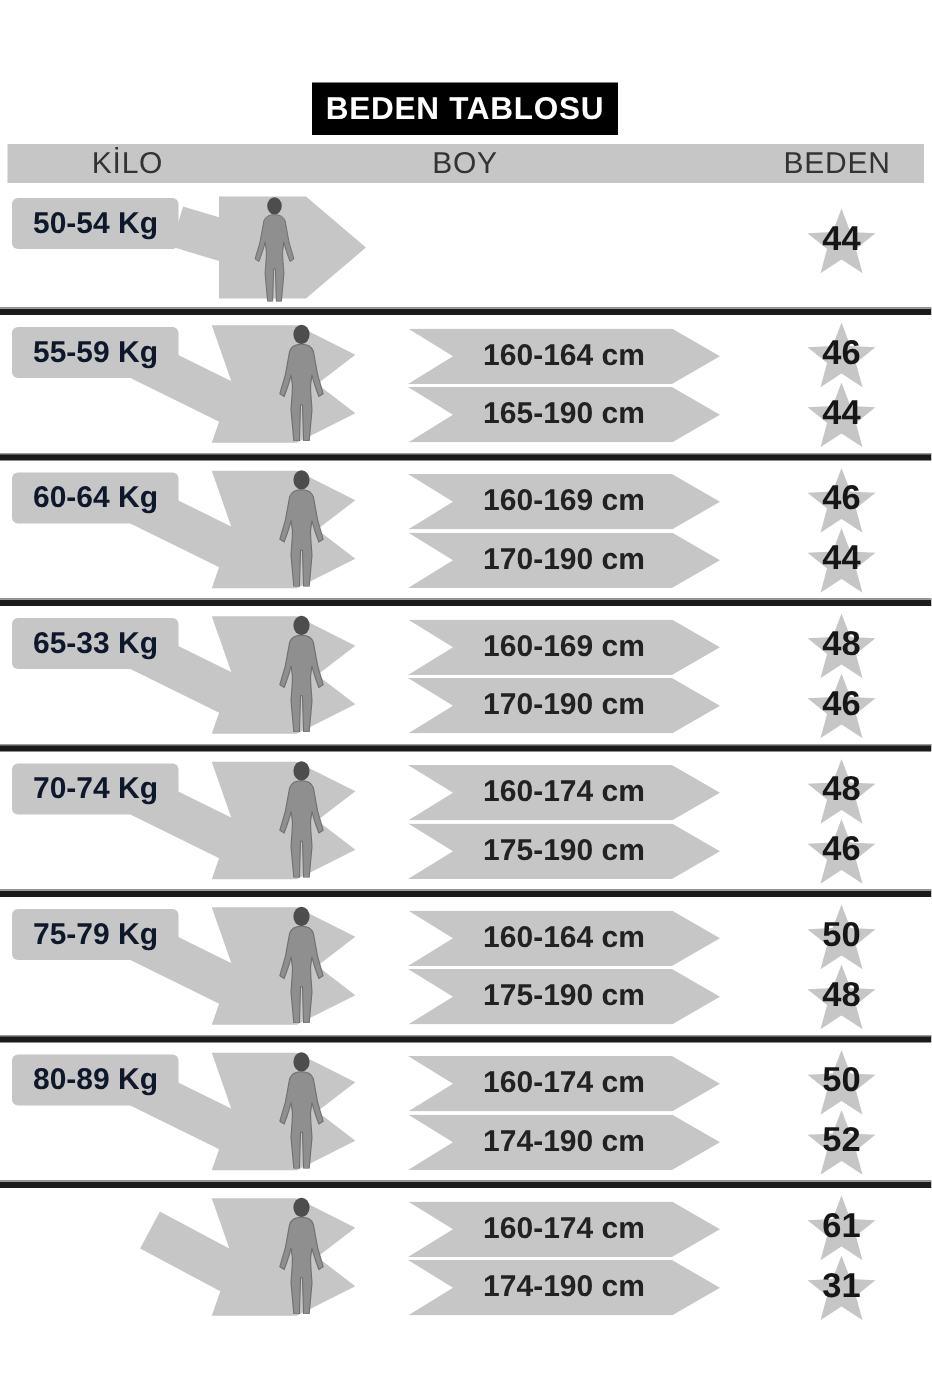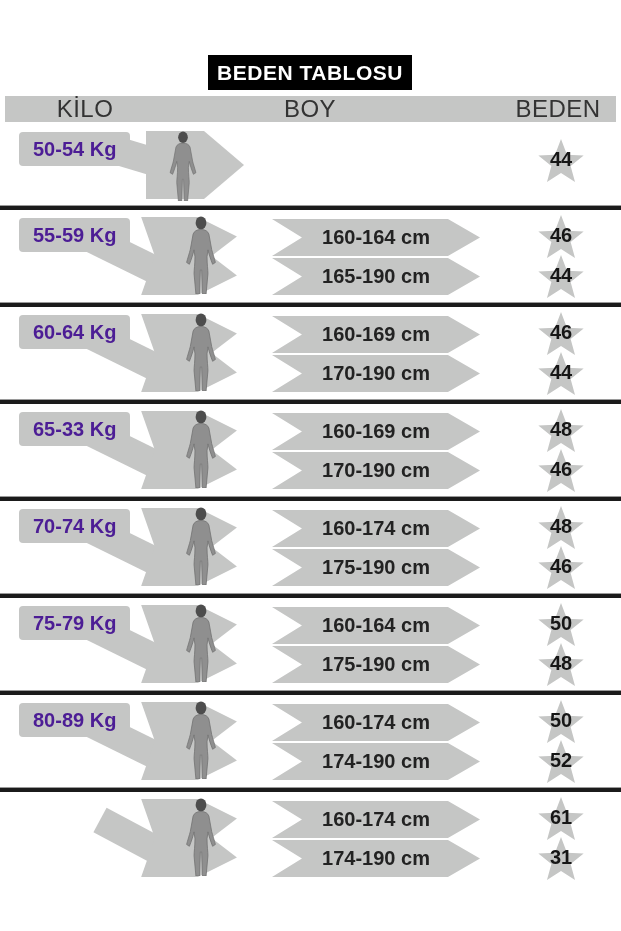--- a/index.html
+++ b/index.html
@@ -9,59 +9,59 @@
   .title-box {
     position:absolute; left:208px; top:55px; width:204px; height:35px;
     background:#000; color:#fff; font-weight:bold; font-size:21px;
     display:flex; align-items:center; justify-content:center; letter-spacing:.5px;
   }
   .colhead {
     position:absolute; left:5px; top:96px; width:611px; height:26px;
     background:#c5c6c5;
   }
   .colhead span {
-    position:absolute; top:0; line-height:26px; font-size:24px; color:#333;
+    position:absolute; top:0; line-height:26px; font-size:20px; color:#333;
     transform:translateX(-50%); font-weight:500; letter-spacing:.5px;
   }
   .colhead .c1 { left:80px; }
   .colhead .c2 { left:305px; }
   .colhead .c3 { left:553px; }
 
   .rows { position:absolute; top:126px; left:0; width:621px; }
   .row { position:relative; width:621px; height:92px; }
   .row.first { height:79px; }
   .sep { height:5px; background:#1b1b1b; border-top:1px solid #9a9a9a; box-sizing:border-box; }
 
   .rowsvg { position:absolute; inset:0; width:100%; height:100%; }
 
   .wlabel {
     position:absolute; left:8px; top:8px; height:34px; line-height:34px;
     padding:0 14px; background:#c5c6c5; border-radius:4px;
-    font-size:20px; font-weight:600; color:#4c1d95; white-space:nowrap;margin-left:11px;
+    font-size:20px; font-weight:600; color:#0f172a; white-space:nowrap;
   }
   .first .wlabel { top:6px; }
 
   .harrow {
     position:absolute; left:272px; width:208px; height:37px; background:#c5c6c5;
     clip-path:polygon(0% 0%, 84.6% 0%, 100% 50%, 84.6% 100%, 0% 100%, 14.4% 50%);
     display:flex; align-items:center; justify-content:center;
     font-size:20px; font-weight:600; color:#222;
   }
   .harrow.e1 { top:9px; }
   .harrow.e2 { top:48px; }
   .first .harrow.e1 { top:21px; }
 
   .star { position:absolute; left:534px; width:54px; height:44px; }
   .star.e1 { top:5px; }
   .star.e2 { top:45px; }
   .first .star.e1 { top:13px; }
   .star svg { position:absolute; inset:0; width:100%; height:100%; }
   .star .num {
     position:absolute; left:0; top:46%; width:100%; transform:translateY(-50%);
-    text-align:center; font-size:20px; font-weight:700; color:#161616;
+    text-align:center; font-size:23px; font-weight:700; color:#161616;
   }
 </style>
 </head>
 <body>
 
 <svg width="0" height="0" style="position:absolute" aria-hidden="true">
   <defs>
     <symbol id="sym-fig2" viewBox="0 0 102 88">
       <polygon points="0,4 58,4 98,24 72,44 98,64 58,84 0,84 14,44" fill="#c5c6c5"></polygon>
     </symbol>

